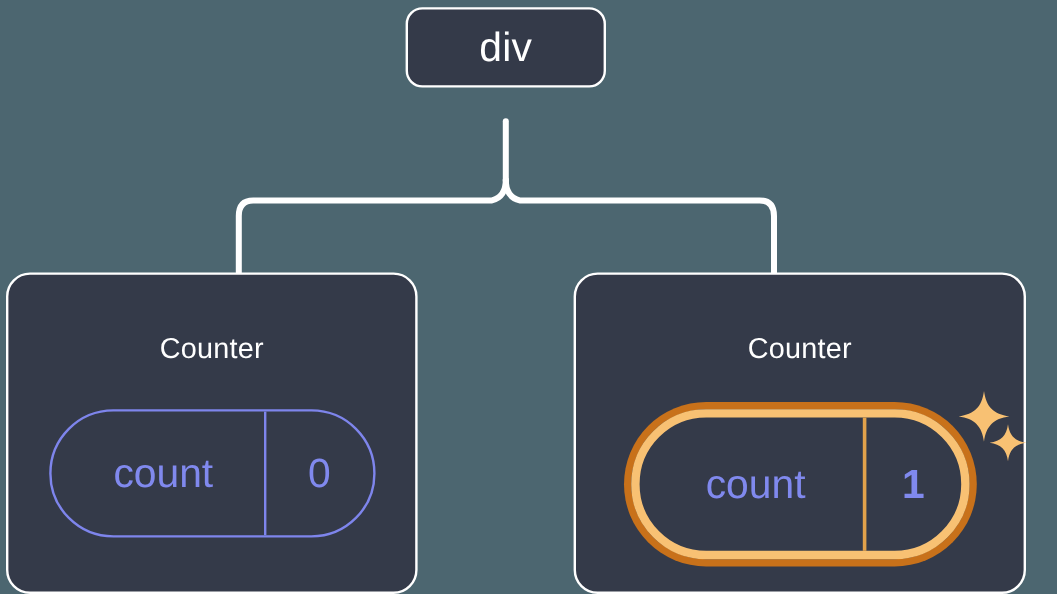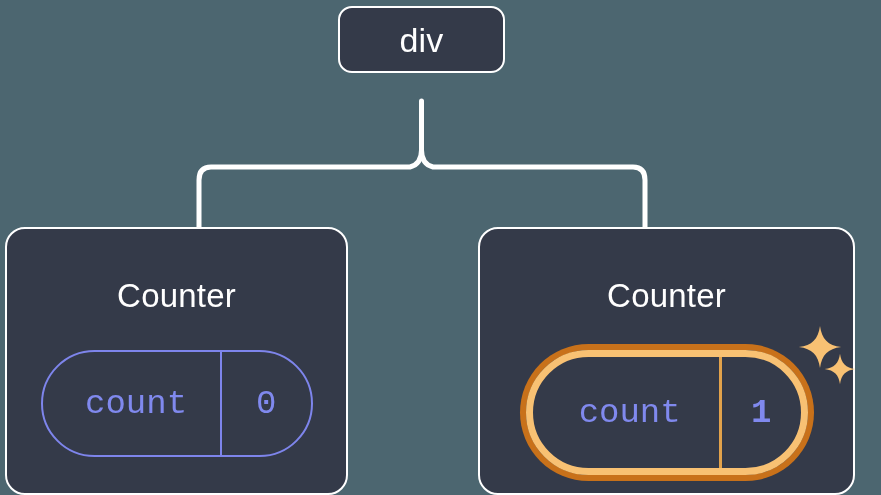--- a/index.html
+++ b/index.html
@@ -64,34 +64,33 @@
     top: 227px;
     height: 268px;
     border-bottom-left-radius: 20px;
     border-bottom-right-radius: 20px;
   }
   #node-counter-left  { left: 5px;   width: 343px; }
   #node-counter-right { left: 478px; width: 377px; }
 
   .node-counter .node-title {
     margin-top: 50px;
-    font-size: 33px;
+    font-size: 24px;
     color: #ffffff;
     line-height: 1;
     letter-spacing: 0.2px;
   }
 
   
   .pill-wrap {
     position: relative;
     margin-top: 38px;
     display: flex;
     align-items: center;
     justify-content: center;
-    font-family: Liberation Mono, monospace;
   }
 
   .pill {
     position: relative;
     box-sizing: border-box;
     display: flex;
     align-items: stretch;
     height: 107px;
     border: 2px solid #7e85ec;
     border-radius: 60px;

